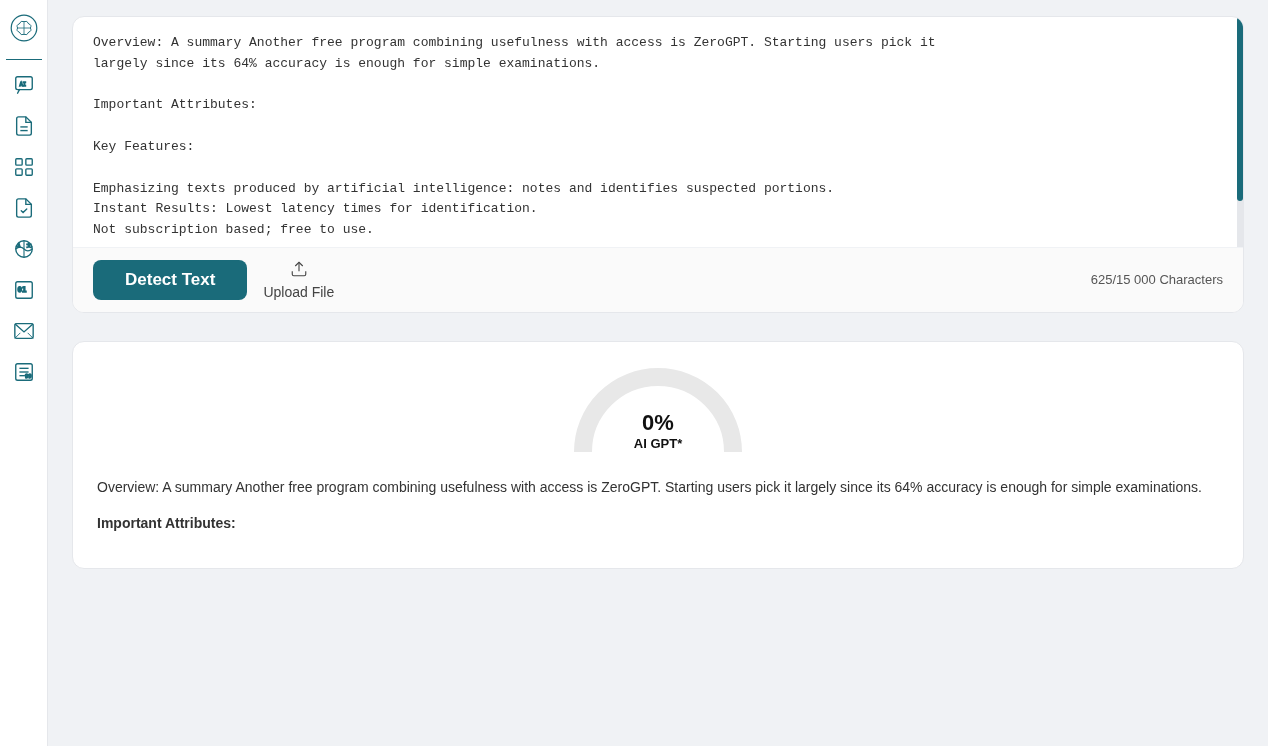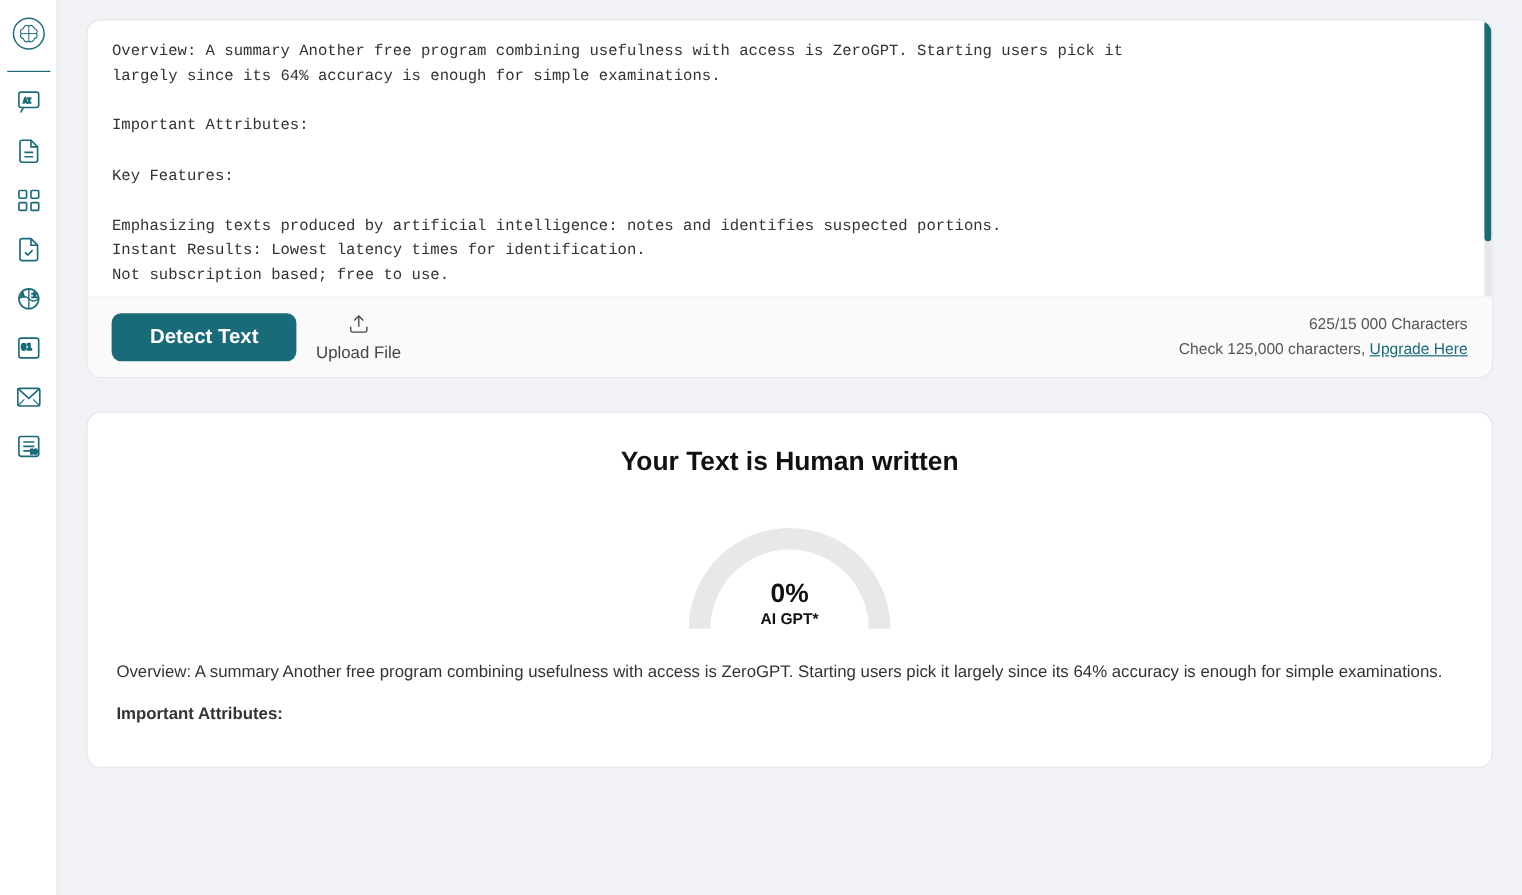--- a/index.html
+++ b/index.html
@@ -313,30 +313,25 @@
       <button class="upload-btn">
         <svg viewBox="0 0 24 24" xmlns="http://www.w3.org/2000/svg">
           <path d="M21 15v4a2 2 0 0 1-2 2H5a2 2 0 0 1-2-2v-4" stroke="#444" stroke-width="1.5" fill="none"></path>
           <polyline points="17 8 12 3 7 8" stroke="#444" stroke-width="1.5" fill="none"></polyline>
           <line x1="12" y1="3" x2="12" y2="15" stroke="#444" stroke-width="1.5"></line>
         </svg>
         <span>Upload File</span>
       </button>
       <div class="char-info">
         <div>625/15 000 Characters</div>
-        <div>
-          <span>Check 125,000 characters,</span>
-          <span class="upgrade-link">Upgrade Here</span>
-        </div>
       </div>
     </div>
   </div>
 
   <div class="result-card">
-    <div class="result-header">Your Text is Human written</div>
 
     <div class="gauge-container">
       <div class="gauge-wrapper">
         
         <svg width="180" height="95" viewBox="0 0 180 95">
 
           <path d="M 15 90 A 75 75 0 0 1 165 90" stroke="#e8e8e8" stroke-width="18" fill="none" stroke-linecap="round"></path>
 
           <text x="90" y="68" text-anchor="middle" font-size="22" font-weight="bold" fill="#111">0%</text>
           <text x="90" y="86" text-anchor="middle" font-size="13" font-weight="600" fill="#111">AI GPT*</text>

